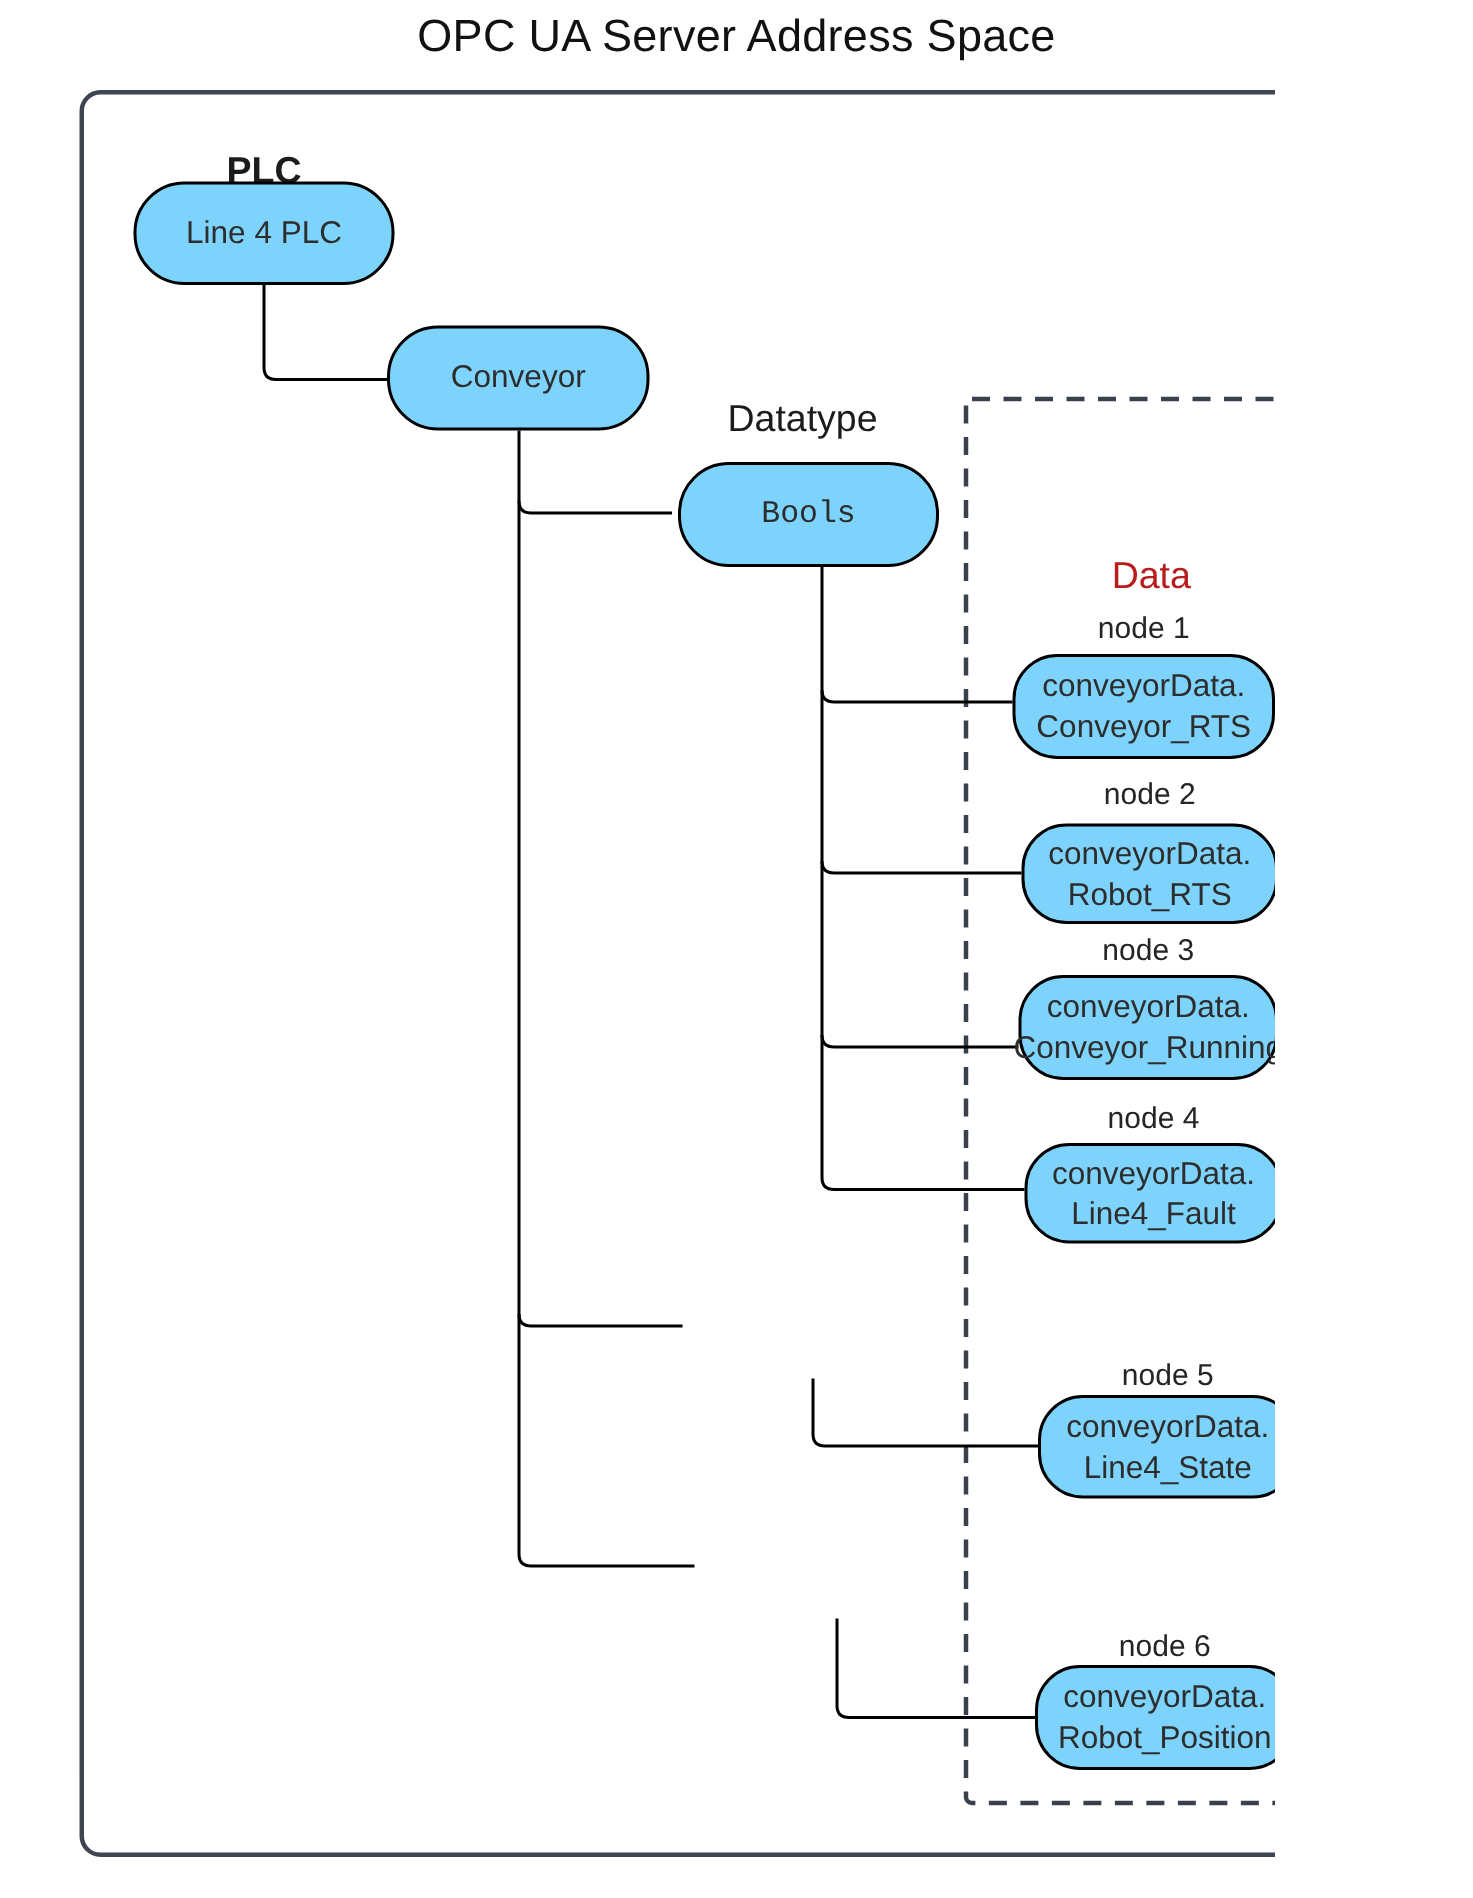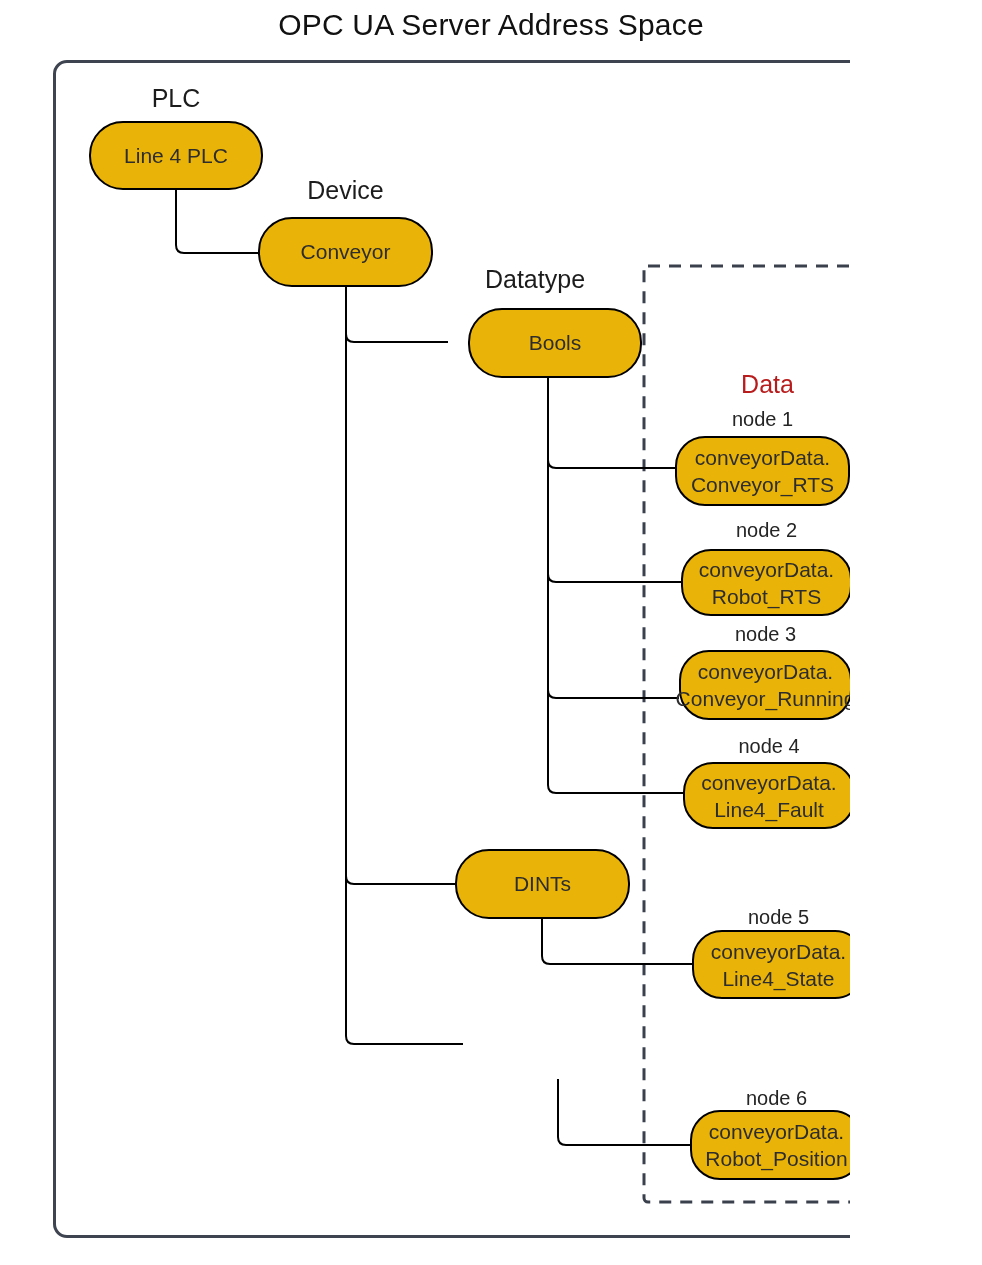--- a/index.html
+++ b/index.html
@@ -32,21 +32,21 @@
   #wires {
     position: absolute;
     left: 0; top: 0;
     pointer-events: none;
   }
   .pill {
     position: absolute;
     box-sizing: border-box;
     border: 2px solid #000000;
     border-radius: 34px;
-    background: #eab308;
+    background: #7dd3fc;
     display: flex;
     align-items: center;
     justify-content: center;
     text-align: center;
     font-size: 21px;
     color: #2d2d2d;
   }
   .pill.multi {
     flex-direction: column;
     line-height: 27px;
@@ -104,35 +104,31 @@
     <path d="M 548 378 L 548 785 Q 548 793 556 793 L 683 793" fill="none" stroke="#000" stroke-width="2"></path>
     <path d="M 548 460 Q 548 468 556 468 L 675 468" fill="none" stroke="#000" stroke-width="2"></path>
     <path d="M 548 574 Q 548 582 556 582 L 681 582" fill="none" stroke="#000" stroke-width="2"></path>
     <path d="M 548 690 Q 548 698 556 698 L 679 698" fill="none" stroke="#000" stroke-width="2"></path>
 
     <path d="M 542 919 L 542 956 Q 542 964 550 964 L 692 964" fill="none" stroke="#000" stroke-width="2"></path>
 
     <path d="M 558 1079 L 558 1137 Q 558 1145 566 1145 L 690 1145" fill="none" stroke="#000" stroke-width="2"></path>
   </svg>
 
-  <div class="glabel" style="left:89px; top:84px; width:174px;">PLC</div>
-  <div class="glabel" style="left:258px; top:176px; width:175px;">Device</div>
+  <div class="glabel" style="left:89px; top:100px; width:174px;font-weight:bold;">PLC</div>
   <div class="glabel" style="left:448px; top:265px; width:174px;">Datatype</div>
 
   <div class="pill" style="left:89px; top:121px; width:174px; height:69px;">
     <span>Line 4 PLC</span>
   </div>
   <div class="pill" style="left:258px; top:217px; width:175px; height:70px;">
     <span>Conveyor</span>
   </div>
-  <div class="pill" style="left:468px; top:308px; width:174px; height:70px;">
+  <div class="pill" style="left:452px; top:308px; width:174px; height:70px;font-family:Liberation Mono, monospace;">
     <span>Bools</span>
-  </div>
-  <div class="pill" style="left:455px; top:849px; width:175px; height:70px;">
-    <span>DINTs</span>
   </div>
 
   <div class="opc-sub" style="left:640px; top:370px; width:255px;">Data</div>
 
   <div class="nlabel" style="left:675px; top:408px; width:175px;">node 1</div>
   <div class="pill multi" style="left:675px; top:436px; width:175px; height:70px; border-radius:30px;">
     <span>conveyorData.</span>
     <span>Conveyor_RTS</span>
   </div>
 

